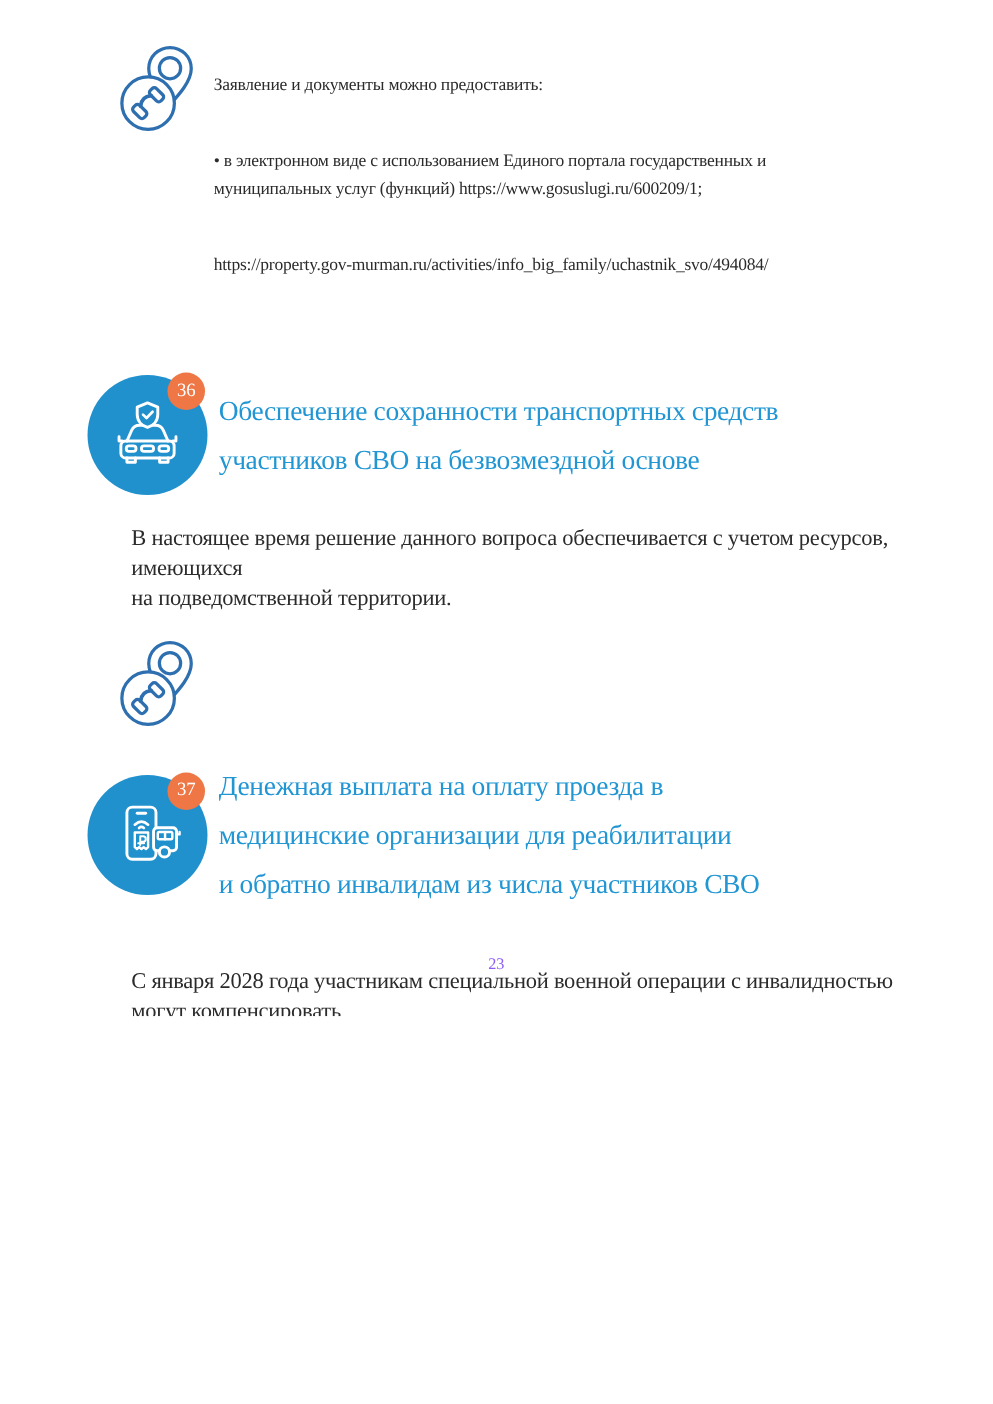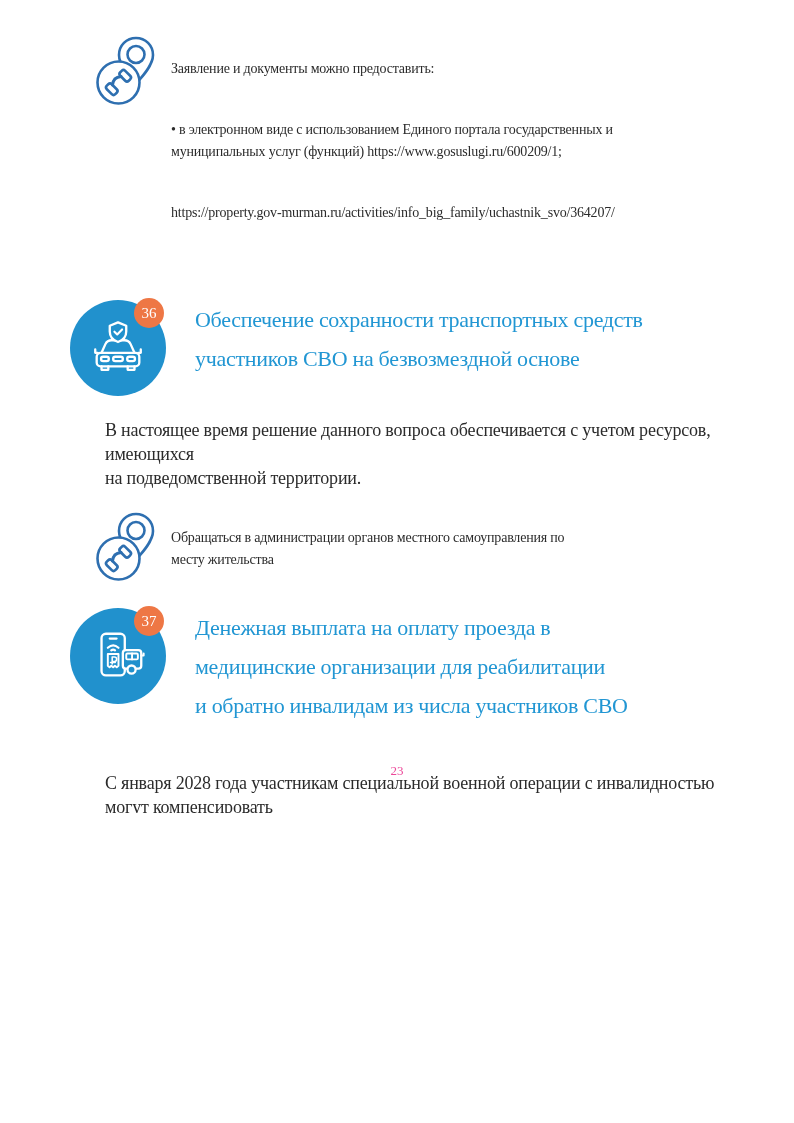--- a/index.html
+++ b/index.html
@@ -18,21 +18,21 @@
   .contact-icon-wrap { flex:0 0 66px; width:66px; margin-right:10px; }
   .contact-text {
     font-size:14px; line-height:22px; letter-spacing:-0.2px;
     white-space:pre-line; max-width:570px;
   }
   .contact-text p { margin:0 0 17px 0; white-space:pre-line; }
   .contact-text p:last-child { margin-bottom:0; }
   .plain-link { color:inherit; text-decoration:none; }
 
   
-  .section-header { display:flex; align-items:flex-start; margin-left:70px;gap:20px; }
+  .section-header { display:flex; align-items:center; margin-left:70px; }
   .section-header.s36 { margin-top:54px; }
   .section-header.s37 { margin-top:22px; }
   .icon-bubble { position:relative; flex:0 0 96px; width:96px; height:96px; margin-right:9px; }
   .bubble {
     width:96px; height:96px; border-radius:50%;
     background:#2191cd;
     display:flex; align-items:center; justify-content:center;
   }
   .badge {
     position:absolute; top:-2px; right:2px;
@@ -52,21 +52,21 @@
     margin-left:105px; margin-right:48px;
     font-size:18px; line-height:24px; letter-spacing:-0.2px;
     white-space:pre-line;
   }
   .section-body.b36 { margin-top:22px; }
   .section-body.b37a { margin-top:46px; }
 
   
   .page-number {
     position:absolute; left:0; right:0; bottom:34px;
-    text-align:center; color:#ec4899; font-size:13px;
+    text-align:center; color:#8b5cf6; font-size:13px;
   }
 </style>
 </head>
 <body>
 
 <div class="page">
 
   <div class="contact-row first">
     <span class="contact-icon-wrap">
       <svg width="66" height="70" viewBox="0 0 66 70">
@@ -79,21 +79,21 @@
             <rect x="6" y="-6" width="7" height="12" rx="2.5"></rect>
             <path d="M-6 -2.5 Q0 -7.5 6 -2.5" stroke-width="3"></path>
           </g>
         </g>
       </svg>
     </span>
     <div class="contact-text">
       <p>Заявление и документы можно предоставить:</p>
       <p><span>• в электронном виде с использованием Единого портала государственных и
 муниципальных услуг (функций) </span><span class="plain-link">https://www.gosuslugi.ru/600209/1</span><span>;</span></p>
-      <p><span class="plain-link">https://property.gov-murman.ru/activities/info_big_family/uchastnik_svo/364207/</span></p>
+      <p><span class="plain-link">https://property.gov-murman.ru/activities/info_big_family/uchastnik_svo/494084/</span></p>
     </div>
   </div>
 
   <div class="section-header s36">
     <span class="icon-bubble">
       <span class="bubble">
         <svg width="62" height="62" viewBox="0 0 64 64">
           <g fill="none" stroke="#ffffff" stroke-width="2.4" stroke-linecap="round" stroke-linejoin="round">
             <path d="M15 37 L19 28 C20.2 25.4 22.5 24 25.4 24 H38.6 C41.5 24 43.8 25.4 45 28 L49 37"></path>
             <path d="M11 37 H8.5 V33.5"></path>
@@ -125,22 +125,20 @@
           <circle cx="41" cy="18.5" r="8.5" fill="#ffffff"></circle>
           <circle cx="23.5" cy="46.5" r="21" fill="#ffffff"></circle>
           <g transform="translate(23.5,46.5) rotate(-45)">
             <rect x="-13" y="-6" width="7" height="12" rx="2.5"></rect>
             <rect x="6" y="-6" width="7" height="12" rx="2.5"></rect>
             <path d="M-6 -2.5 Q0 -7.5 6 -2.5" stroke-width="3"></path>
           </g>
         </g>
       </svg>
     </span>
-    <div class="contact-text">Обращаться в администрации органов местного самоуправления по
-месту жительства</div>
   </div>
 
   <div class="section-header s37">
     <span class="icon-bubble">
       <span class="bubble">
         <svg width="62" height="62" viewBox="0 0 64 64">
           <g fill="none" stroke="#ffffff" stroke-width="2.4" stroke-linecap="round" stroke-linejoin="round">
             <rect x="15" y="9" width="24" height="43" rx="4.5"></rect>
             <path d="M23.5 14 h7"></path>
             <path d="M21.5 23.5 Q27 18.5 32.5 23.5" stroke-width="2.2"></path>

